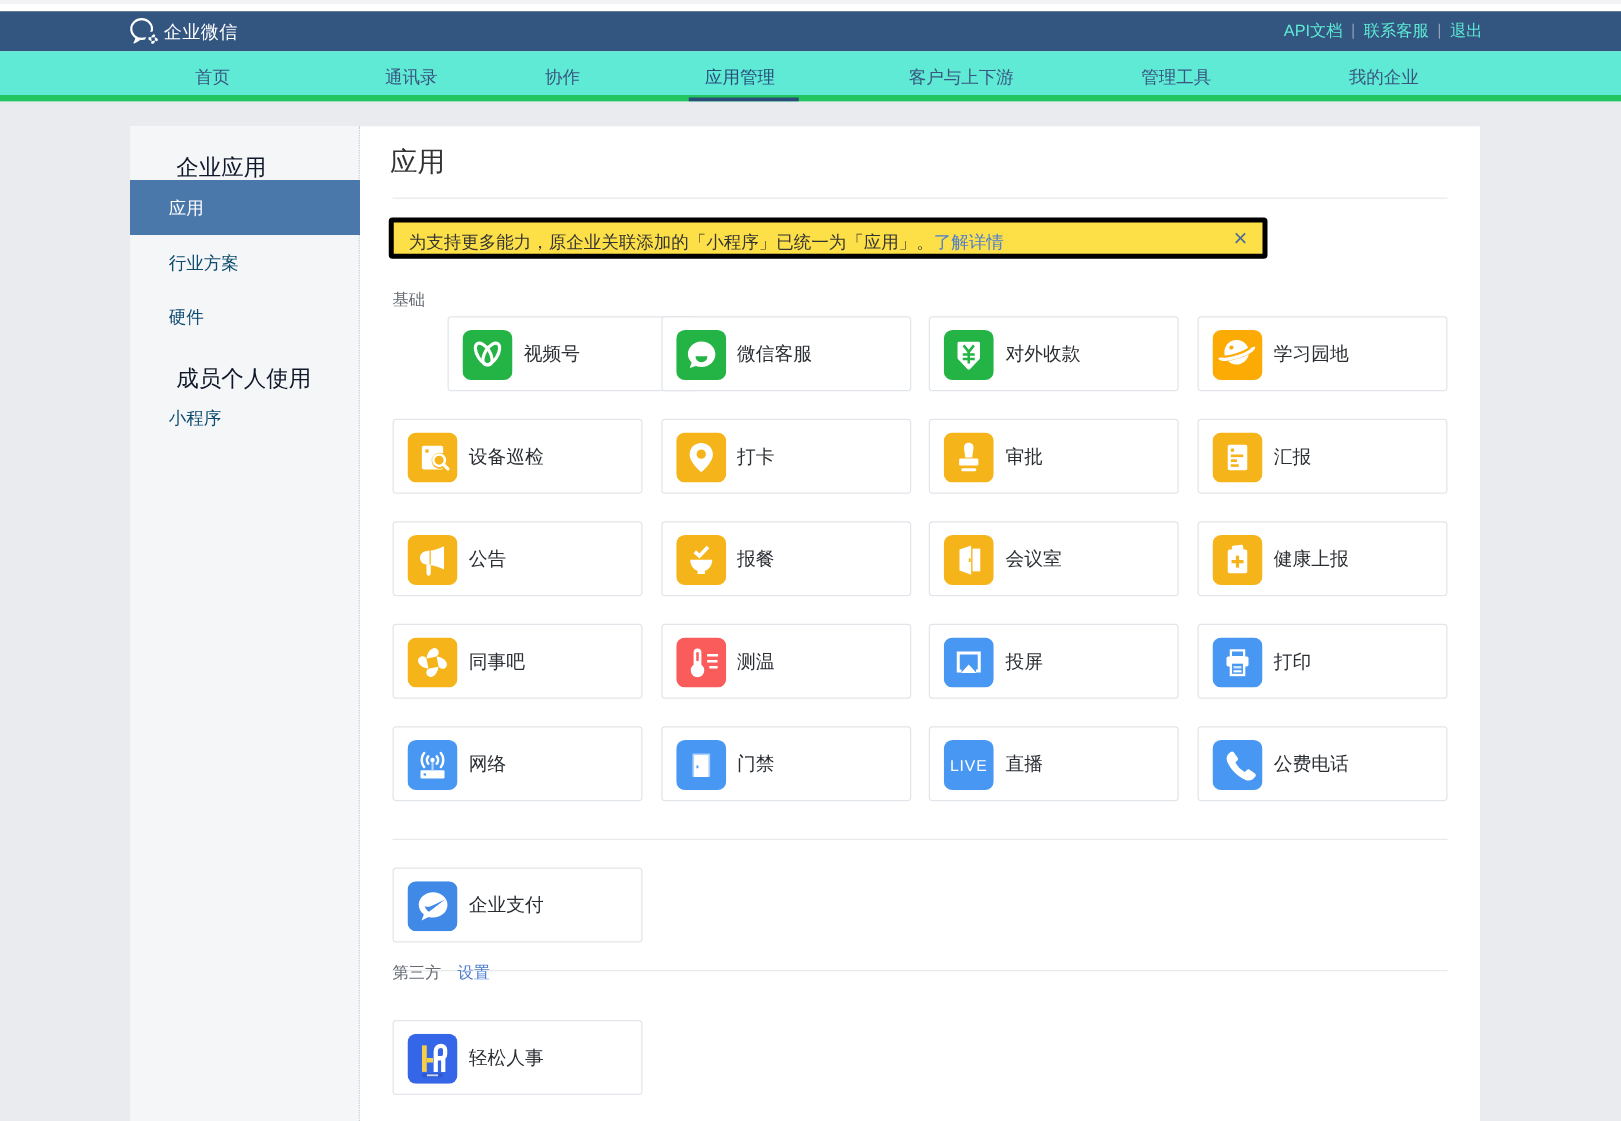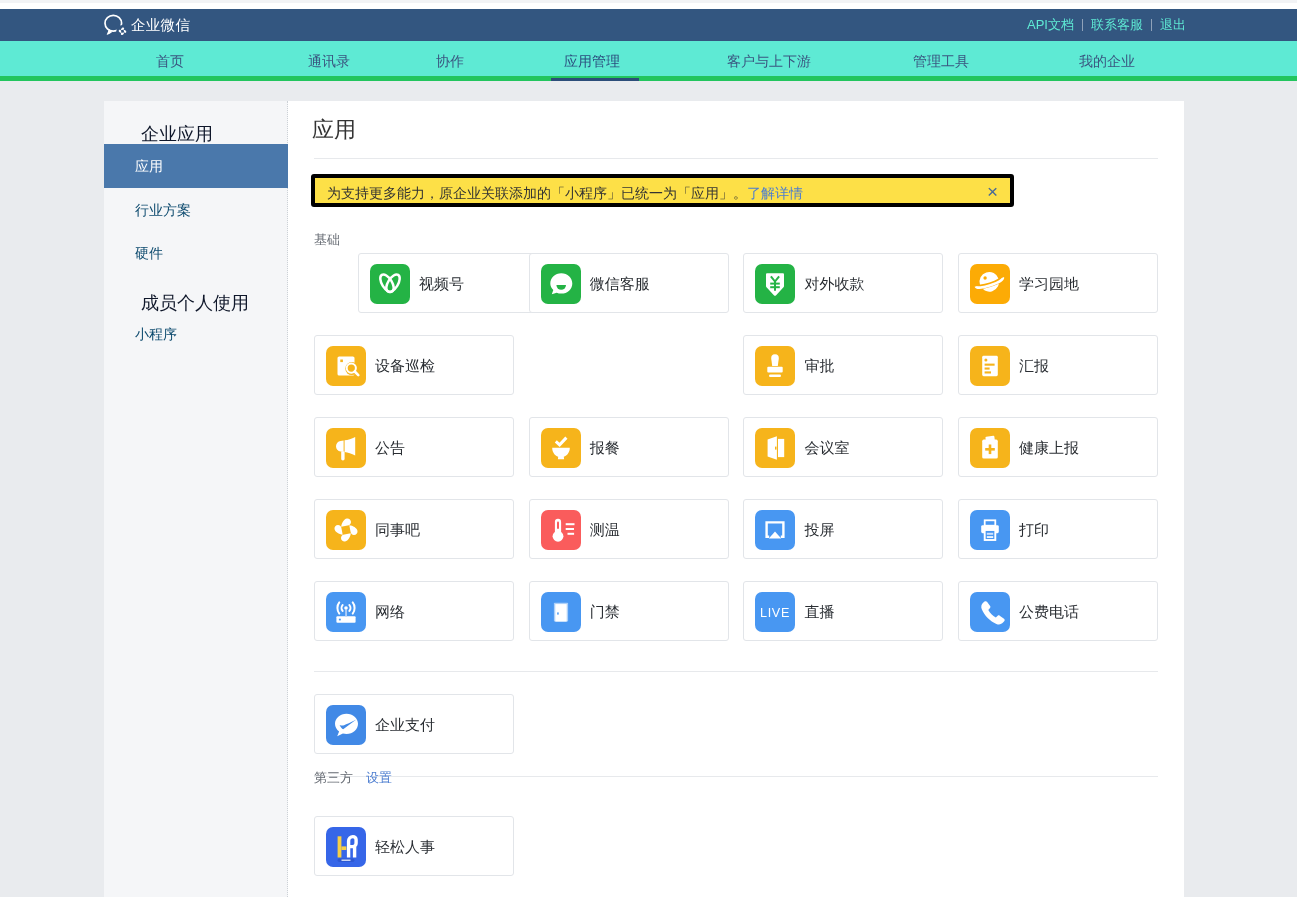--- a/index.html
+++ b/index.html
@@ -139,20 +139,28 @@
         <svg class="ic" viewBox="0 0 40 40">
           <rect x="0" y="0" width="40" height="40" rx="7" fill="#f6b41b"></rect>
           <rect x="11.5" y="10.5" width="17" height="19" rx="1.6" fill="#fff"></rect>
           <rect x="14.3" y="13.5" width="2.6" height="2.6" fill="#f6b41b"></rect>
           <circle cx="25.8" cy="22.6" r="6.5" fill="#f6b41b"></circle>
           <circle cx="25.3" cy="22.1" r="4.6" fill="none" stroke="#fff" stroke-width="2"></circle>
           <path d="M28.7 25.5 L32.3 29.1" stroke="#fff" stroke-width="2.6" stroke-linecap="round"></path>
         </svg>
         <div class="lb">设备巡检</div>
       </div>
+    <div class="card" style="left:239.7px;top:234px;">
+        <svg class="ic" viewBox="0 0 40 40">
+          <rect x="0" y="0" width="40" height="40" rx="7" fill="#f6b41b"></rect>
+          <path d="M20 8.3 c-5.4 0-9.3 4-9.3 9.2 c0 6.6 9.3 14.2 9.3 14.2 s9.3-7.6 9.3-14.2 c0-5.2-3.9-9.2-9.3-9.2 z" fill="#fff"></path>
+          <circle cx="20" cy="17.3" r="3.7" fill="#f6b41b"></circle>
+        </svg>
+        <div class="lb">打卡</div>
+      </div>
     <div class="card" style="left:454.4px;top:234px;">
         <svg class="ic" viewBox="0 0 40 40">
           <rect x="0" y="0" width="40" height="40" rx="7" fill="#f6b41b"></rect>
           <path d="M20 8.2 c-2.9 0-4 2-3.8 4.2 l1 7.6 h5.6 l1-7.6 c0.2-2.2-0.9-4.2-3.8-4.2 z" fill="#fff"></path>
           <rect x="12.3" y="20.8" width="15.4" height="5.6" rx="1" fill="#fff"></rect>
           <rect x="14" y="28.6" width="12" height="2.4" rx="1.2" fill="#fff"></rect>
         </svg>
         <div class="lb">审批</div>
       </div>
     <div class="card" style="left:669.1px;top:234px;">

